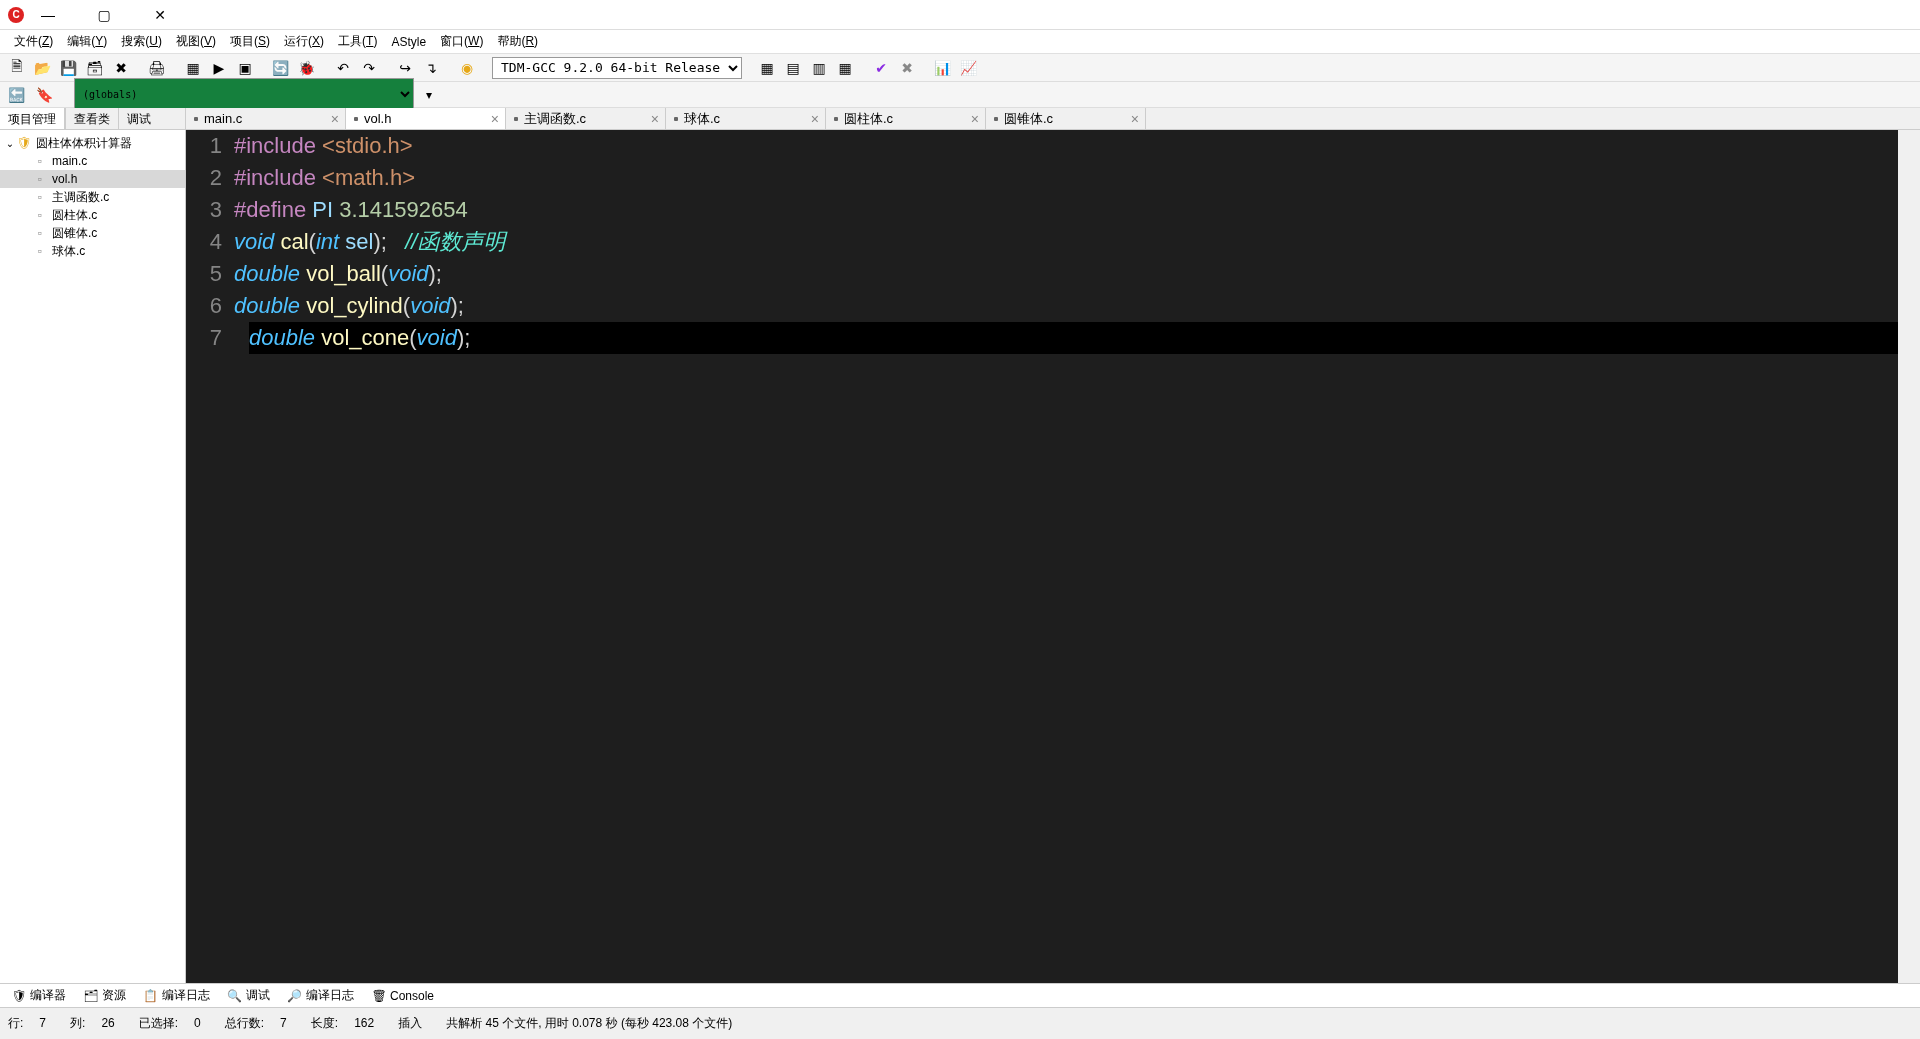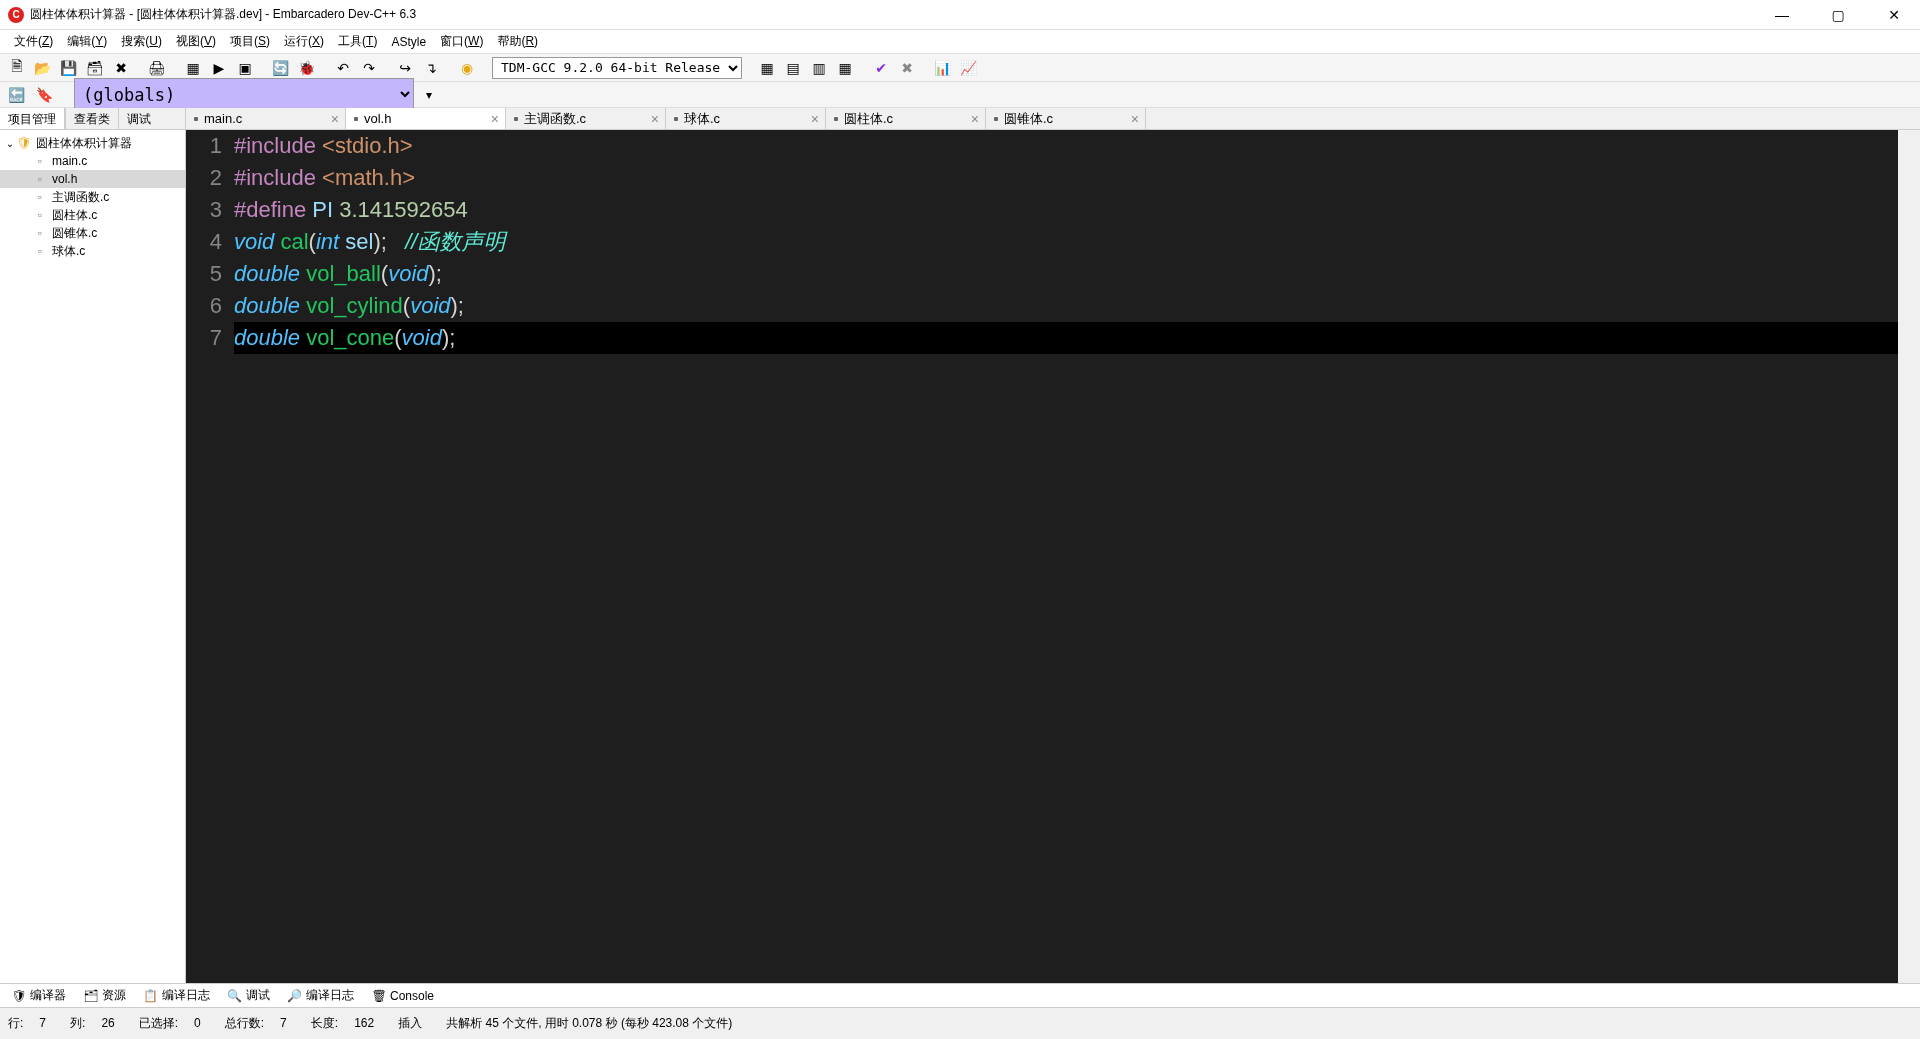--- a/index.html
+++ b/index.html
@@ -10,21 +10,21 @@
 .titlebar .win-controls { display: flex; gap: 20px; }
 .titlebar .win-btn { width: 36px; height: 24px; display:flex; align-items:center; justify-content:center; cursor:pointer; font-size:14px;}
 .menubar { height: 24px; background: #fff; display: flex; align-items: center; padding: 0 8px; gap: 2px; border-bottom: 1px solid #e0e0e0;}
 .menubar .menu-item { padding: 2px 6px; cursor: pointer; }
 .menubar .menu-item .u { text-decoration: underline; }
 .toolbar { height: 28px; background: #f5f5f5; display: flex; align-items: center; padding: 2px 6px; gap: 4px; border-bottom: 1px solid #ddd;}
 .tbtn { width: 22px; height: 22px; display:flex;align-items:center;justify-content:center; cursor:pointer; border:1px solid transparent; font-size:14px;}
 .tsep { width: 6px; }
 .compiler-select { height: 22px; min-width: 250px; font-family: monospace; font-size: 13px; border:1px solid #999; background:#fff; padding:0 4px;}
 .toolbar2 { height: 26px; background: #f5f5f5; display: flex; align-items: center; padding: 2px 6px; gap: 6px; border-bottom: 1px solid #ddd;}
-.toolbar2 select { height: 33px; min-width: 340px; font-family: monospace; font-size: 17px; padding: 0 4px; border:1px solid #999; background:#c4b5fd;}
+.toolbar2 select { height: 33px; min-width: 340px; font-family: monospace; font-size: 10px; padding: 0 4px; border:1px solid #999; background:#15803d;}
 .toolbar2 .dd-arrow { width: 18px; text-align: center; cursor:pointer;}
 .main { flex: 1; display: flex; min-height: 0; }
 .sidebar { width: 186px; background: #fff; border-right: 1px solid #ccc; display:flex; flex-direction:column;}
 .side-tabs { display:flex; border-bottom:1px solid #ccc; background:#f0f0f0; height:22px;}
 .side-tab { padding: 3px 8px; cursor:pointer; font-size:12px;}
 .side-tab.active { background:#fff; border-right:1px solid #ccc;}
 .side-tab:not(:first-child){ border-left:1px solid #ccc;}
 .tree { flex:1; padding: 4px 0; overflow:auto;}
 .tree-row { display:flex; align-items:center; height:18px; padding-left: 4px; cursor:pointer; font-family: "Microsoft YaHei", monospace;}
 .tree-row.selected { background:#d8d8d8;}
@@ -35,42 +35,41 @@
 .editor-area { flex:1; display:flex; flex-direction:column; background:#fff; min-width:0;}
 .editor-tabs { height:22px; display:flex; background:#f0f0f0; border-bottom:1px solid #ccc; overflow:hidden;}
 .editor-tab { min-width:160px; display:flex; align-items:center; padding: 0 8px; border-right:1px solid #ccc; cursor:pointer; font-family: monospace; font-size:13px; background:#f0f0f0; position:relative;}
 .editor-tab.active { background:#fff;}
 .editor-tab .marker { width:4px; height:4px; background:#666; margin-right:6px; border-radius:1px;}
 .editor-tab .close { position:absolute; right:6px; font-size:14px; color:#888;}
 .code-area { flex:1; background:#1e1e1e; display:flex; font-family: Consolas, "Courier New", monospace; font-size:22px; line-height:32px; overflow:auto; border-right: 22px solid #f0f0f0;}
 .gutter { width:48px; text-align:right; padding-right:12px; color:#858585; user-select:none;}
 .code { flex:1; color:#d4d4d4; white-space:pre;}
 .code .line { height:32px;}
-.code .line.current { background:#000; }
+.code .line.current { background:#000;margin-left:15px; }
 .typ { color:#4fc1ff; font-style:italic;}
 .pp { color:#c586c0;}
 .inc { color:#cd9069;}
-.fn { color:#22c55e;}
+.fn { color:#fef9c3;}
 .cm { color:#5eead4; font-style:italic;}
 .pn { color:#d4d4d4;}
 .nm { color:#b5cea8;}
 .id { color:#9cdcfe;}
 .bottom-tabs { height:24px; background:#fff; border-top:1px solid #ccc; display:flex; align-items:center; padding:0 4px; gap:2px;}
 .btab { display:flex; align-items:center; padding: 2px 8px; cursor:pointer; gap:4px;}
 .btab-icon { width:14px; height:14px; display:flex;align-items:center;justify-content:center; font-size:12px;}
 .statusbar { height:32px; background:#f0f0f0; border-top:1px solid #ccc; display:flex; align-items:center; padding:0 8px; font-size:12px;}
 .statusbar .cell { margin-right: 24px;}
 .statusbar .cell .lbl { margin-right: 16px;}
 </style>
 </head>
 <body>
 
 <div class="titlebar">
   <div class="app-icon">C</div>
-  <div class="title">圆柱体体积计算器 - [圆柱体体积计算器.dev] - Embarcadero Dev-C++ 6.3</div>
   <div class="win-controls">
     <div class="win-btn">—</div>
     <div class="win-btn">▢</div>
     <div class="win-btn">✕</div>
   </div>
 </div>
 
 <div class="menubar" id="menubar">
     <div class="menu-item">文件(<span class="u">Z</span>)</div>
     <div class="menu-item">编辑(<span class="u">Y</span>)</div>

